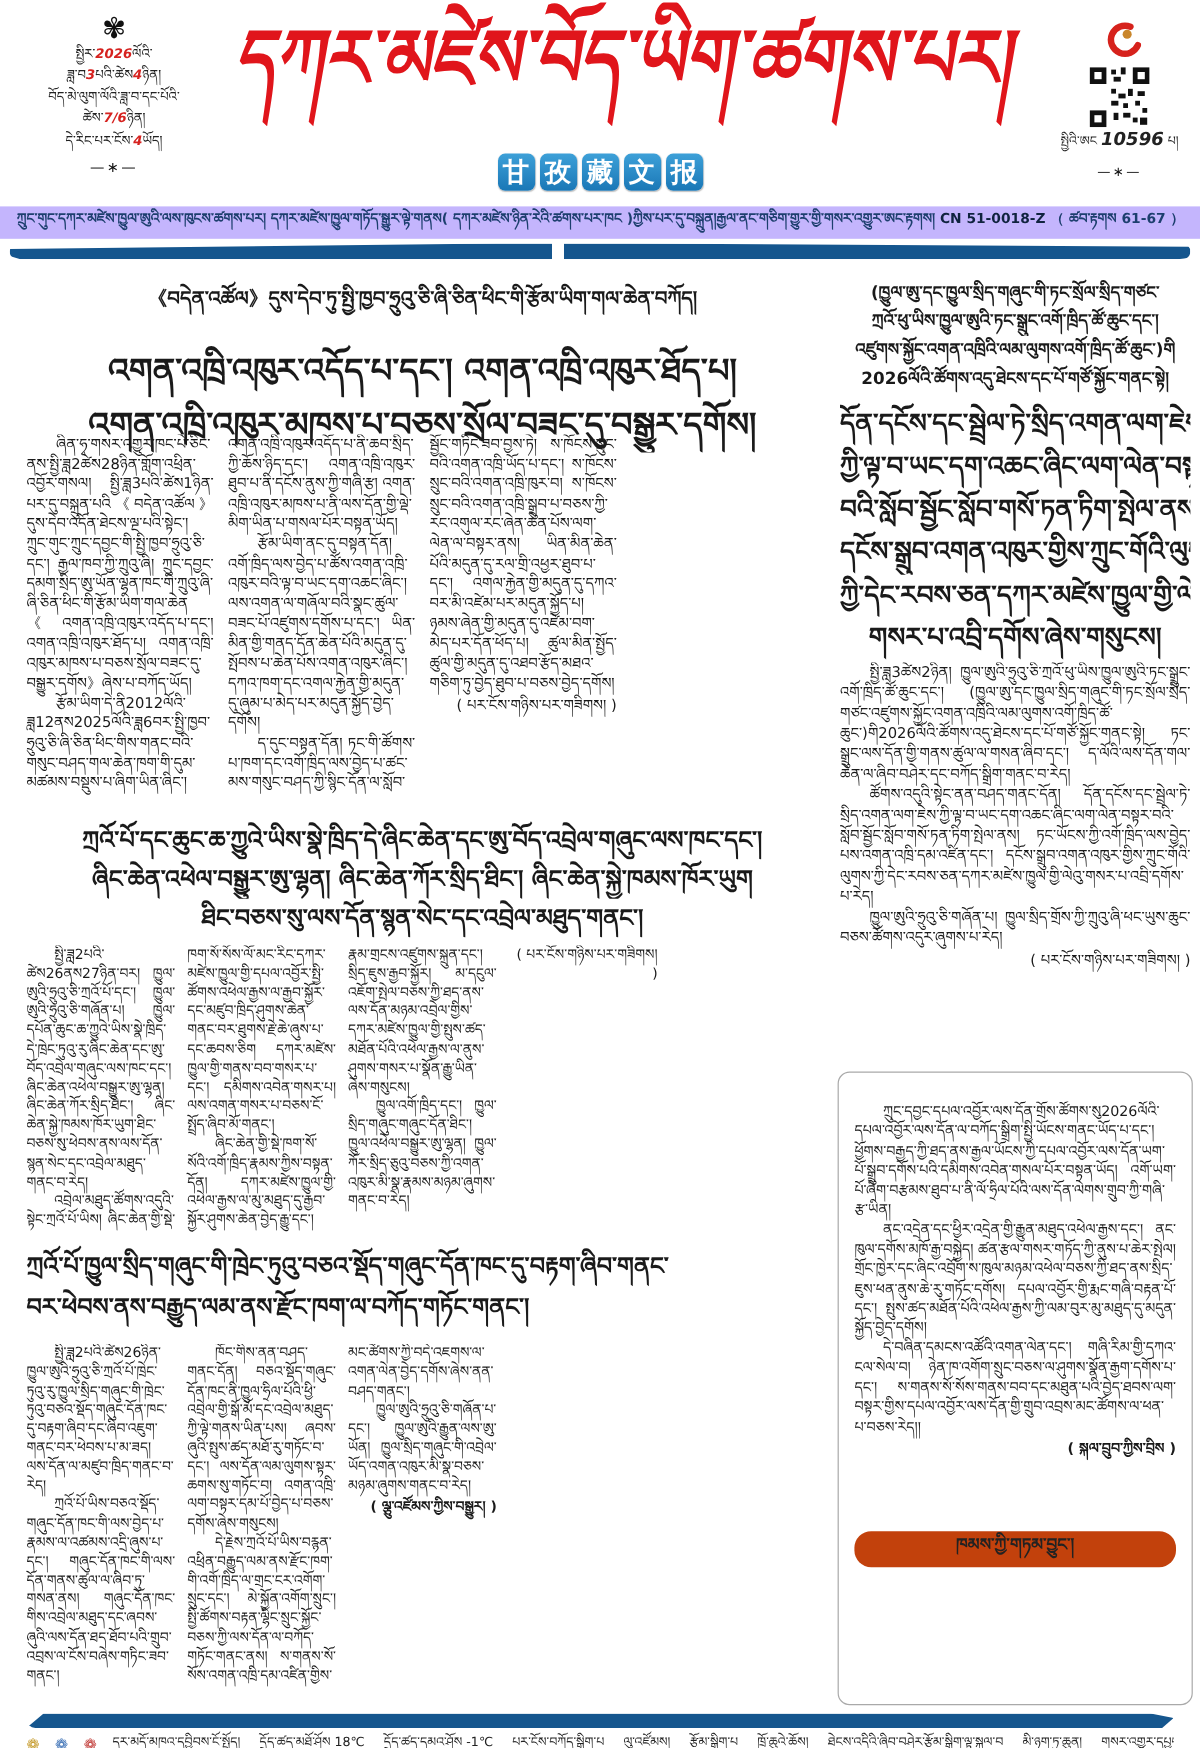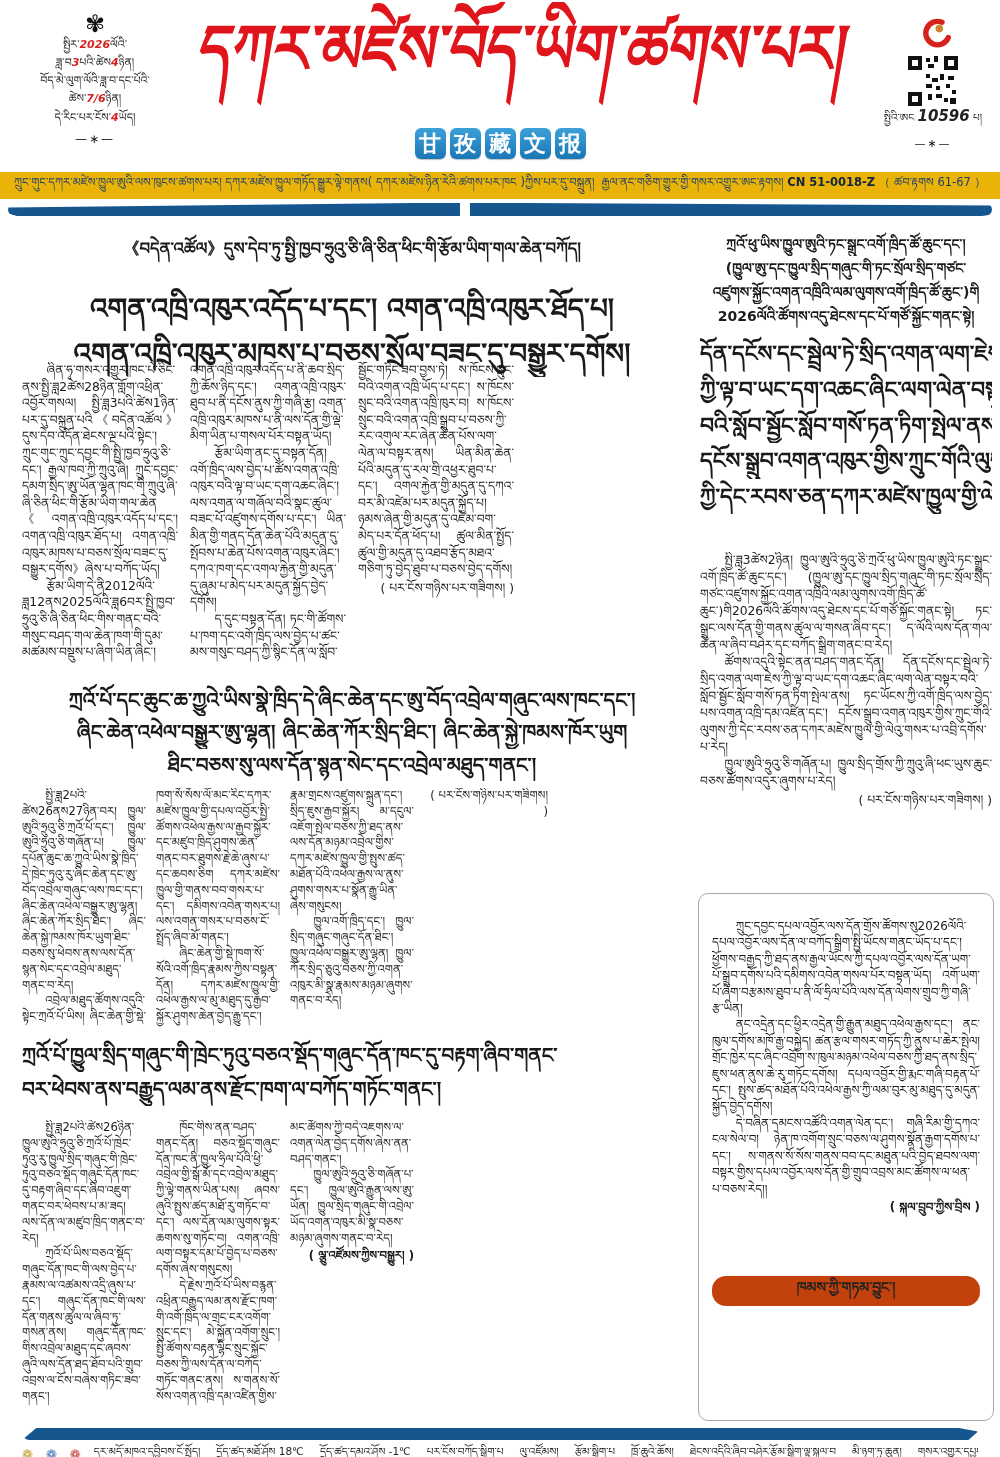--- a/index.html
+++ b/index.html
@@ -17,22 +17,22 @@
         color:#e0151b;transform:skewX(-10deg) scaleY(1.15);white-space:nowrap;}
   .cnrow{left:330px;top:128px;width:340px;display:flex;justify-content:center;gap:4px;}
   .cbox{display:inline-flex;align-items:center;justify-content:center;width:31px;height:31px;border-radius:6px;
         background:linear-gradient(180deg,#3da0d8 0%,#1a77b6 100%);color:#fff;font-weight:bold;font-size:22px;
         box-shadow:0 1px 1px rgba(0,0,0,.25);}
   .hdr-right{left:878px;top:16px;width:110px;text-align:center;}
   .hdr-right .issue{font-size:10.5px;margin-top:0;color:#222;}
   .hdr-right .issue b{font-size:15px;font-style:italic;}
   .hdr-right .orn{font-size:11px;letter-spacing:2px;color:#111;margin-top:2px;}
 
-  .strip{left:0;top:172px;width:1000px;height:27px;background:#eab308;display:flex;align-items:center;
-         justify-content:space-between;padding:0 14px;box-sizing:border-box;font-size:11.5px;color:#1d3f6e;white-space:nowrap;overflow:hidden;}
+  .strip{left:0;top:172px;width:1000px;height:27px;background:#c4b5fd;display:flex;align-items:center;
+         justify-content:space-between;padding:0 14px;box-sizing:border-box;font-size:11.5px;color:#1d3f6e;white-space:nowrap;overflow:hidden;font-weight:bold;}
   .strip b{color:#10233f;}
 
   .bar{background:#15568e;height:13px;top:203px;}
   .bar-l{left:8px;width:452px;border-radius:8px 0 0 8px;
          clip-path:polygon(0 35%,90% 0,100% 0,100% 100%,2% 100%,0 80%);}
   .bar-r{left:470px;width:522px;border-radius:0 8px 8px 0;
          clip-path:polygon(0 0,10% 0,100% 20%,100% 90%,98% 100%,0 100%);}
 
   
   .kicker{font-weight:bold;font-size:16px;text-align:center;white-space:nowrap;overflow:hidden;}
@@ -203,31 +203,32 @@
         <p class="para">ཀྲའོ་པོ་ཡིས་བཅའ་སྡོད་གཞུང་དོན་ཁང་གི་ལས་བྱེད་པ་རྣམས་ལ་འཚམས་འདྲི་ཞུས་པ་དང་། གཞུང་དོན་ཁང་གི་ལས་དོན་གནས་ཚུལ་ལ་ཞིབ་ཏུ་གསན་ནས། གཞུང་དོན་ཁང་གིས་འབྲེལ་མཐུད་དང་ཞབས་ཞུའི་ལས་དོན་ཐད་ཐོབ་པའི་གྲུབ་འབྲས་ལ་ངོས་བཞེས་གཏིང་ཟབ་གནང་།</p>
         <p class="para">ཁོང་གིས་ནན་བཤད་གནང་དོན། བཅའ་སྡོད་གཞུང་དོན་ཁང་ནི་ཁྱུལ་ཧྲིལ་པོའི་ཕྱི་འབྲེལ་གྱི་སྒོ་མོ་དང་འབྲེལ་མཐུད་ཀྱི་ལྟེ་གནས་ཡིན་པས། ཞབས་ཞུའི་སྤུས་ཚད་མཐོ་རུ་གཏོང་བ་དང་། ལས་དོན་ལམ་ལུགས་སྟར་ཆགས་སུ་གཏོང་བ། འགན་འཁྲི་ལག་བསྟར་དམ་པོ་བྱེད་པ་བཅས་དགོས་ཞེས་གསུངས།</p>
         <p class="para">དེ་རྗེས་ཀྲའོ་པོ་ཡིས་བརྙན་འཕྲིན་བརྒྱུད་ལམ་ནས་རྫོང་ཁག་གི་འགོ་ཁྲིད་ལ་གྲང་ངར་འགོག་སྲུང་དང་། མེ་སྐྱོན་འགོག་སྲུང་། སྤྱི་ཚོགས་བརྟན་ལྷིང་སྲུང་སྐྱོང་བཅས་ཀྱི་ལས་དོན་ལ་བཀོད་གཏོང་གནང་ནས། ས་གནས་སོ་སོས་འགན་འཁྲི་དམ་འཛིན་གྱིས་མང་ཚོགས་ཀྱི་བདེ་འཇགས་ལ་འགན་ལེན་བྱེད་དགོས་ཞེས་ནན་བཤད་གནང་།</p>
         <p class="para">ཁྱུལ་ཨུའི་ཧྲུའུ་ཅི་གཞོན་པ་དང་། ཁྱུལ་ཨུའི་རྒྱུན་ལས་ཨུ་ཡོན། ཁྱུལ་སྲིད་གཞུང་གི་འབྲེལ་ཡོད་འགན་འཁུར་མི་སྣ་བཅས་མཉམ་ཞུགས་གནང་བ་རེད།</p>
       </div>
     <p class="byline">( ལྕུ་འཛོམས་ཀྱིས་བསྒྱུར། )</p>
   </div>
 
   <div class="abs" style="left:700px;top:232px;width:292px;">
     <div class="h-a4-k">
+        <div>(ཁྱུལ་ཨུ་དང་ཁྱུལ་སྲིད་གཞུང་གི་ཏང་སྲོལ་སྲིད་གཙང་</div>
         <div>ཀྲའོ་ཕུ་ཡིས་ཁྱུལ་ཨུའི་ཏང་སྒྲུང་འགོ་ཁྲིད་ཚོ་ཆུང་དང་།</div>
-        <div>(ཁྱུལ་ཨུ་དང་ཁྱུལ་སྲིད་གཞུང་གི་ཏང་སྲོལ་སྲིད་གཙང་</div>
         <div>འཛུགས་སྐྱོང་འགན་འཁྲིའི་ལམ་ལུགས་འགོ་ཁྲིད་ཚོ་ཆུང་)གི</div>
         <div>2026ལོའི་ཚོགས་འདུ་ཐེངས་དང་པོ་གཙོ་སྐྱོང་གནང་སྟེ།</div>
       </div>
     <div class="h-a4-m">
         <div>དོན་དངོས་དང་སྦྲེལ་ཏེ་སྲིད་འགན་ལག་ཇེས་</div>
         <div>ཀྱི་ལྟ་བ་ཡང་དག་འཆང་ཞིང་ལག་ལེན་བསྟར་</div>
         <div>བའི་སློབ་སྦྱོང་སློབ་གསོ་ཏན་ཏིག་སྤེལ་ནས།</div>
         <div>དངོས་སྒྲུབ་འགན་འཁུར་གྱིས་ཀྲུང་གོའི་ལུགས་</div>
         <div>ཀྱི་དེང་རབས་ཅན་དཀར་མཛེས་ཁྱུལ་གྱི་ལེའུ་</div>
+        <div>གསར་པ་འབྲི་དགོས་ཞེས་གསུངས།</div>
       </div>
   </div>
   <div class="abs b-a4" style="left:700px;top:552px;width:292px;text-align:justify;">
     <div>
         <p class="para">སྤྱི་ཟླ3ཚེས2ཉིན། ཁྱུལ་ཨུའི་ཧྲུའུ་ཅི་ཀྲའོ་ཕུ་ཡིས་ཁྱུལ་ཨུའི་ཏང་སྒྲུང་འགོ་ཁྲིད་ཚོ་ཆུང་དང་། (ཁྱུལ་ཨུ་དང་ཁྱུལ་སྲིད་གཞུང་གི་ཏང་སྲོལ་སྲིད་གཙང་འཛུགས་སྐྱོང་འགན་འཁྲིའི་ལམ་ལུགས་འགོ་ཁྲིད་ཚོ་ཆུང་)གི2026ལོའི་ཚོགས་འདུ་ཐེངས་དང་པོ་གཙོ་སྐྱོང་གནང་སྟེ། ཏང་སྒྲུང་ལས་དོན་གྱི་གནས་ཚུལ་ལ་གསན་ཞིབ་དང་། ད་ལོའི་ལས་དོན་གལ་ཆེན་ལ་ཞིབ་བཤེར་དང་བཀོད་སྒྲིག་གནང་བ་རེད།</p>
         <p class="para">ཚོགས་འདུའི་སྟེང་ནན་བཤད་གནང་དོན། དོན་དངོས་དང་སྦྲེལ་ཏེ་སྲིད་འགན་ལག་ཇེས་ཀྱི་ལྟ་བ་ཡང་དག་འཆང་ཞིང་ལག་ལེན་བསྟར་བའི་སློབ་སྦྱོང་སློབ་གསོ་ཏན་ཏིག་སྤེལ་ནས། ཏང་ཡོངས་ཀྱི་འགོ་ཁྲིད་ལས་བྱེད་པས་འགན་འཁྲི་དམ་འཛིན་དང་། དངོས་སྒྲུབ་འགན་འཁུར་གྱིས་ཀྲུང་གོའི་ལུགས་ཀྱི་དེང་རབས་ཅན་དཀར་མཛེས་ཁྱུལ་གྱི་ལེའུ་གསར་པ་འབྲི་དགོས་པ་རེད།</p>
         <p class="para">ཁྱུལ་ཨུའི་ཧྲུའུ་ཅི་གཞོན་པ། ཁྱུལ་སྲིད་གྲོས་ཀྱི་ཀྲུའུ་ཞི་ཕང་ཡུས་ཆུང་བཅས་ཚོགས་འདུར་ཞུགས་པ་རེད།</p>
       </div>
     <p class="see">( པར་ངོས་གཉིས་པར་གཟིགས། )</p>
   </div>

